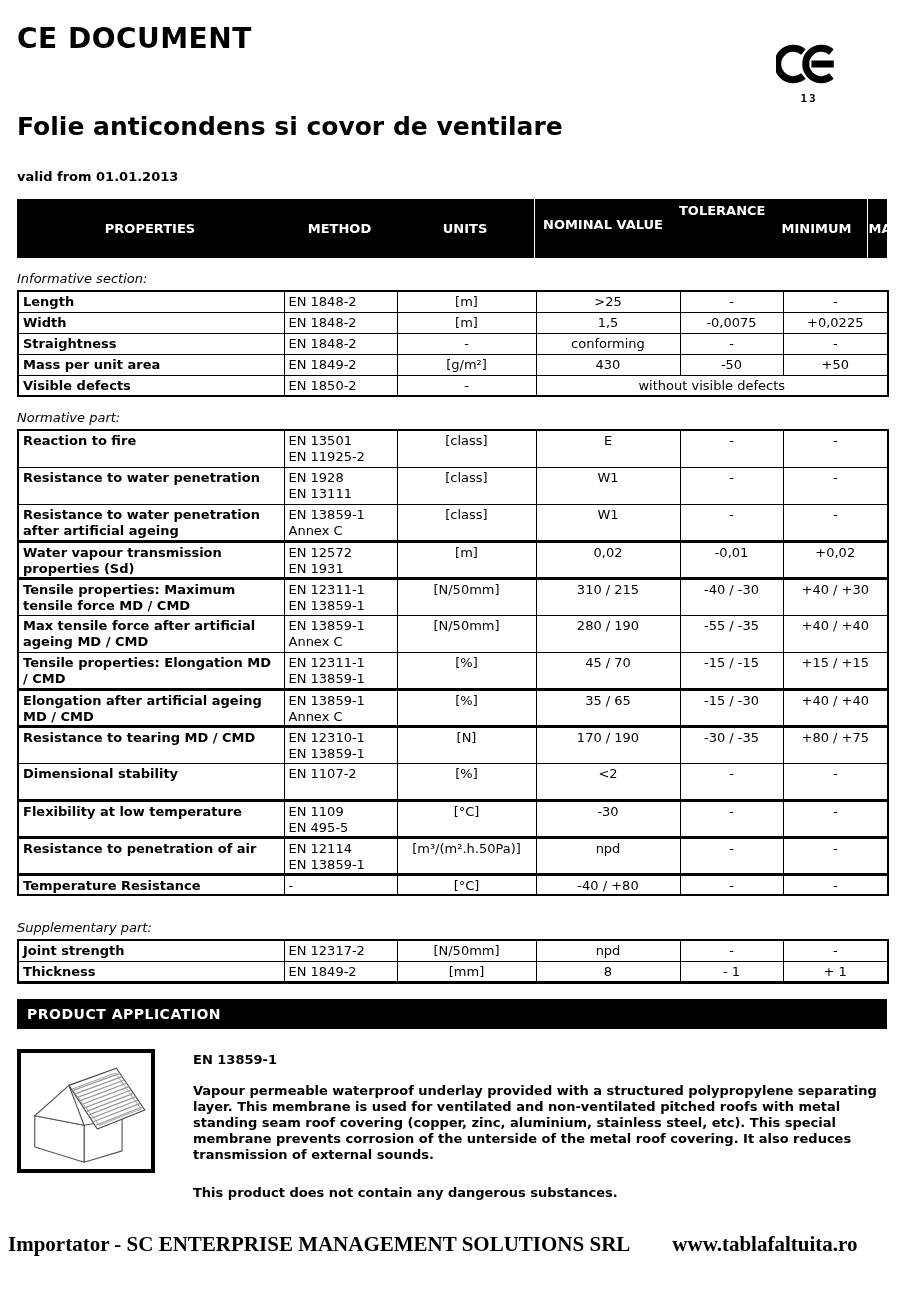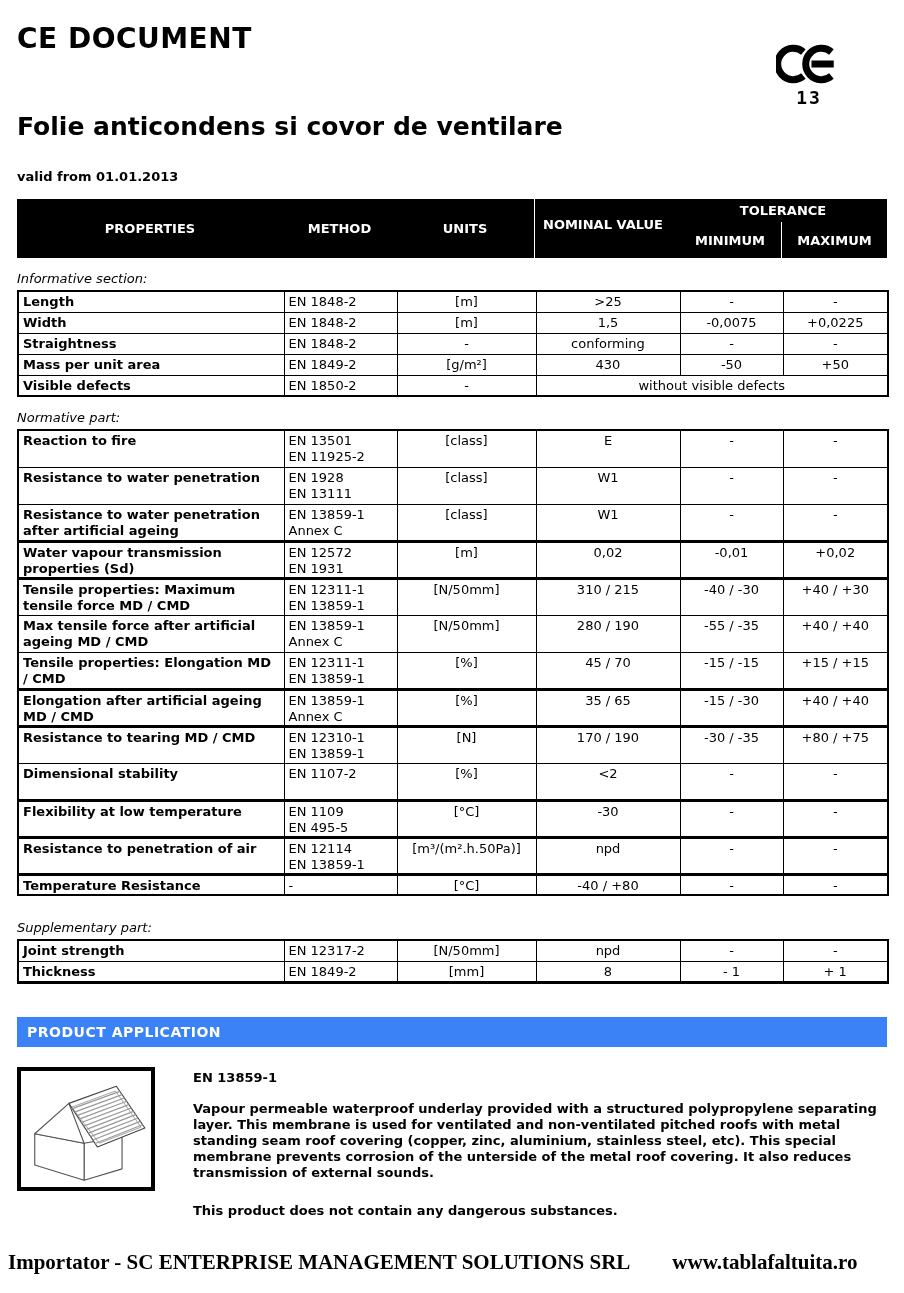--- a/index.html
+++ b/index.html
@@ -6,34 +6,34 @@
   html,body { margin:0; padding:0; }
   body {
     width:904px; height:1293px; background:#fff; color:#000;
     font-family:"DejaVu Sans","Liberation Sans",sans-serif; font-size:13px;
     position:relative; overflow:hidden;
   }
   .page { padding:0 17px; position:relative; }
 
   .doc-type { font-size:28px; font-weight:bold; margin:22px 0 0 0; letter-spacing:0.5px; }
   .ce-block { position:absolute; top:22px; right:58px; width:74px; text-align:center; }
-  .ce-year { font-family:"DejaVu Sans Mono",monospace; font-size:18px; font-weight:bold; letter-spacing:2px; }
+  .ce-year { font-family:"DejaVu Sans Mono",monospace; font-size:11px; font-weight:bold; margin-top:5px; letter-spacing:2px; }
 
   .doc-title { font-size:25px; font-weight:bold; margin:57px 0 0 0; }
   .valid-from { margin-top:28px; font-weight:bold; font-size:13px; }
 
   
   .col-header { margin-top:15px; width:870px; height:59px; background:#000; color:#fff;
     font-weight:bold; font-size:13px; display:flex; }
   .ch-cell { display:flex; align-items:center; justify-content:center; }
   .ch-prop   { width:266px; }
   .ch-method { width:113px; }
   .ch-units  { width:139px; border-right:1px solid #fff; }
   .ch-nominal{ width:144px; justify-content:flex-start; padding-left:8px; padding-bottom:8px; }
-  .ch-tol { width:208px; display:flex; flex-direction:column; }
+  .ch-tol { width:208px; display:flex; flex-direction:row; }
   .ch-tol-label { height:23px; display:flex; align-items:center; justify-content:center; }
   .ch-tol-row { flex:1; display:flex; }
   .ch-min { width:103px; border-right:1px solid #fff; display:flex; align-items:center; justify-content:center; }
   .ch-max { flex:1; display:flex; align-items:center; justify-content:center; }
 
   .section-label { font-style:italic; margin:13px 0 4px 0; }
 
   table.props { width:870px; table-layout:fixed; border-collapse:collapse; border:2px solid #000; }
   table.props td { border:1px solid #000; vertical-align:top; padding:2px 4px 0 4px; line-height:16px; }
   td.prop   { font-weight:bold; padding-left:10px; }
@@ -41,21 +41,21 @@
   td.center { text-align:center; }
   table.rows-tall td  { height:37px; }
   table.rows-tall tr.short td { height:21px; }
   table.rows-short td { height:21px; }
   tr.thick-top td { border-top:3px solid #000; }
   table.supp { border-bottom:3px solid #000; }
 
   .notes { margin-top:13px; }
   .label-supp { margin-top:24px; }
 
-  .app-bar { margin-top:33px; width:870px; height:30px; background:#3b82f6; color:#fff;
+  .app-bar { margin-top:15px; width:870px; height:30px; background:#000000; color:#fff;
     font-weight:bold; font-size:14px; display:flex; align-items:center; padding-left:10px; letter-spacing:0.5px; }
 
   .app-section { margin-top:20px; display:flex; }
   .app-image { width:138px; height:124px; border:4px solid #000; background:#fff; flex:none;
     display:flex; align-items:center; justify-content:center; }
   .app-text { margin-left:38px; width:694px; font-weight:bold; }
   .app-standard { margin-top:3px; }
   .app-desc { margin-top:16px; line-height:16px; }
   .app-safe { margin-top:22px; }
 

